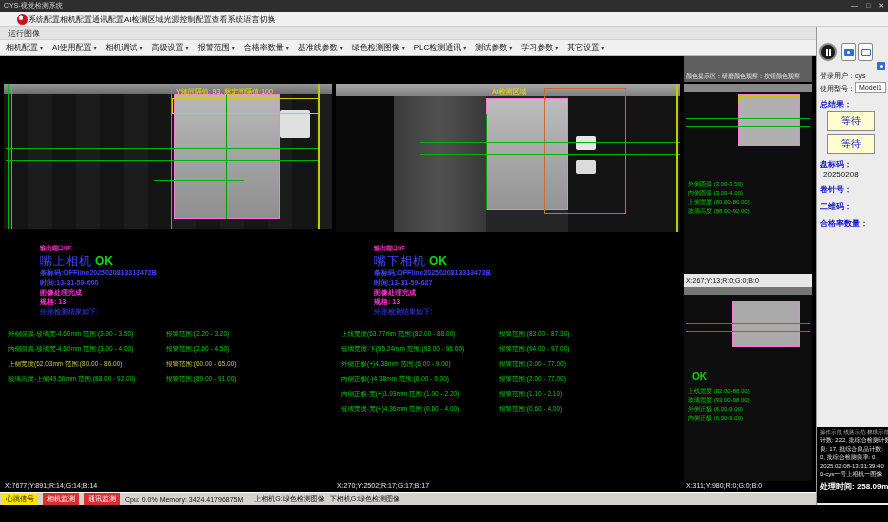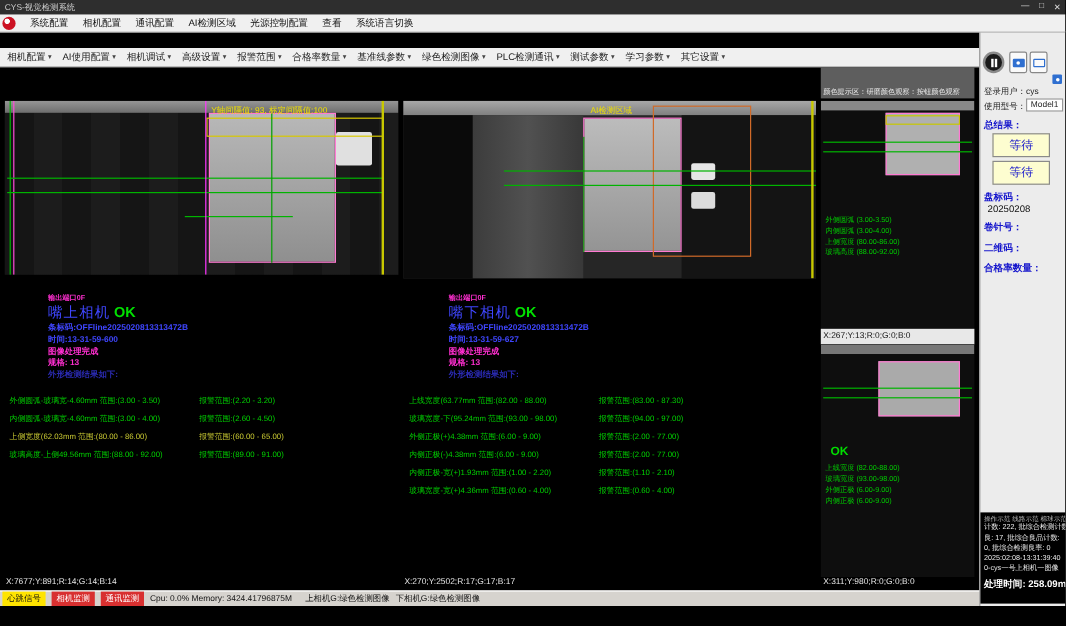--- a/index.html
+++ b/index.html
@@ -5,21 +5,21 @@
   *{box-sizing:border-box;margin:0;padding:0}
   html,body{width:888px;height:522px;overflow:hidden}
   body{font-family:"Liberation Sans","DejaVu Sans",sans-serif;background:#000}
   #app{position:relative;width:888px;height:522px;background:#000;overflow:hidden}
   .abs{position:absolute}
 
   
   .titlebar{background:#2e2e2e;color:#cfcfcf;font-size:7px;display:flex;align-items:center;padding:0 4px}
   .tb-ctrls{margin-left:auto;display:flex;gap:8px;color:#ddd;font-size:7px}
   .tb-ctrls span{cursor:default}
-  .menubar{background:#f0f0f0;display:flex;align-items:center;gap:12px;padding:0 2px;font-size:8px;color:#111;border-bottom:1px solid #cfcfcf}
+  .menubar{background:#f0f0f0;display:flex;align-items:center;padding:0 17px;font-size:8px;color:#111;border-bottom:1px solid #cfcfcf}
   .logo{width:11px;height:11px;border-radius:50%;background:radial-gradient(circle at 36% 34%, #ffffff 0 2px, #cc1122 2.5px 100%);flex:0 0 auto}
   .subbar{background:#e3e3e3;display:flex;align-items:center;padding:0 8px;font-size:8px;color:#333;border-bottom:1px solid #cfcfcf}
   .toolbar{background:#f0f0f0;display:flex;align-items:center;gap:9px;padding:0 6px;font-size:8px;color:#1a1a1a;border-bottom:1px solid #bbb}
   .tb-item{display:flex;align-items:center;gap:2px;cursor:default;white-space:nowrap}
   .chev{font-size:6px;color:#444}
 
   
   .cam{background:#0d0d0d;overflow:hidden}
   .ann{position:absolute;font-size:7px;color:#f0e000;white-space:nowrap}
 
@@ -85,20 +85,23 @@
     <span class="logo"></span>
     <span>系统配置</span>
     <span>相机配置</span>
     <span>通讯配置</span>
     <span>AI检测区域</span>
     <span>光源控制配置</span>
     <span>查看</span>
     <span>系统语言切换</span>
   </div>
 
+  <div class="abs subbar" style="left:0;top:27px;width:816px;height:13px">
+    <span>运行图像</span>
+  </div>
 
   <div class="abs toolbar" style="left:0;top:40px;width:816px;height:16px">
     <span class="tb-item">
         <span>相机配置</span>
         <span class="chev">▾</span>
       </span>
     <span class="tb-item">
         <span>AI使用配置</span>
         <span class="chev">▾</span>
       </span>

